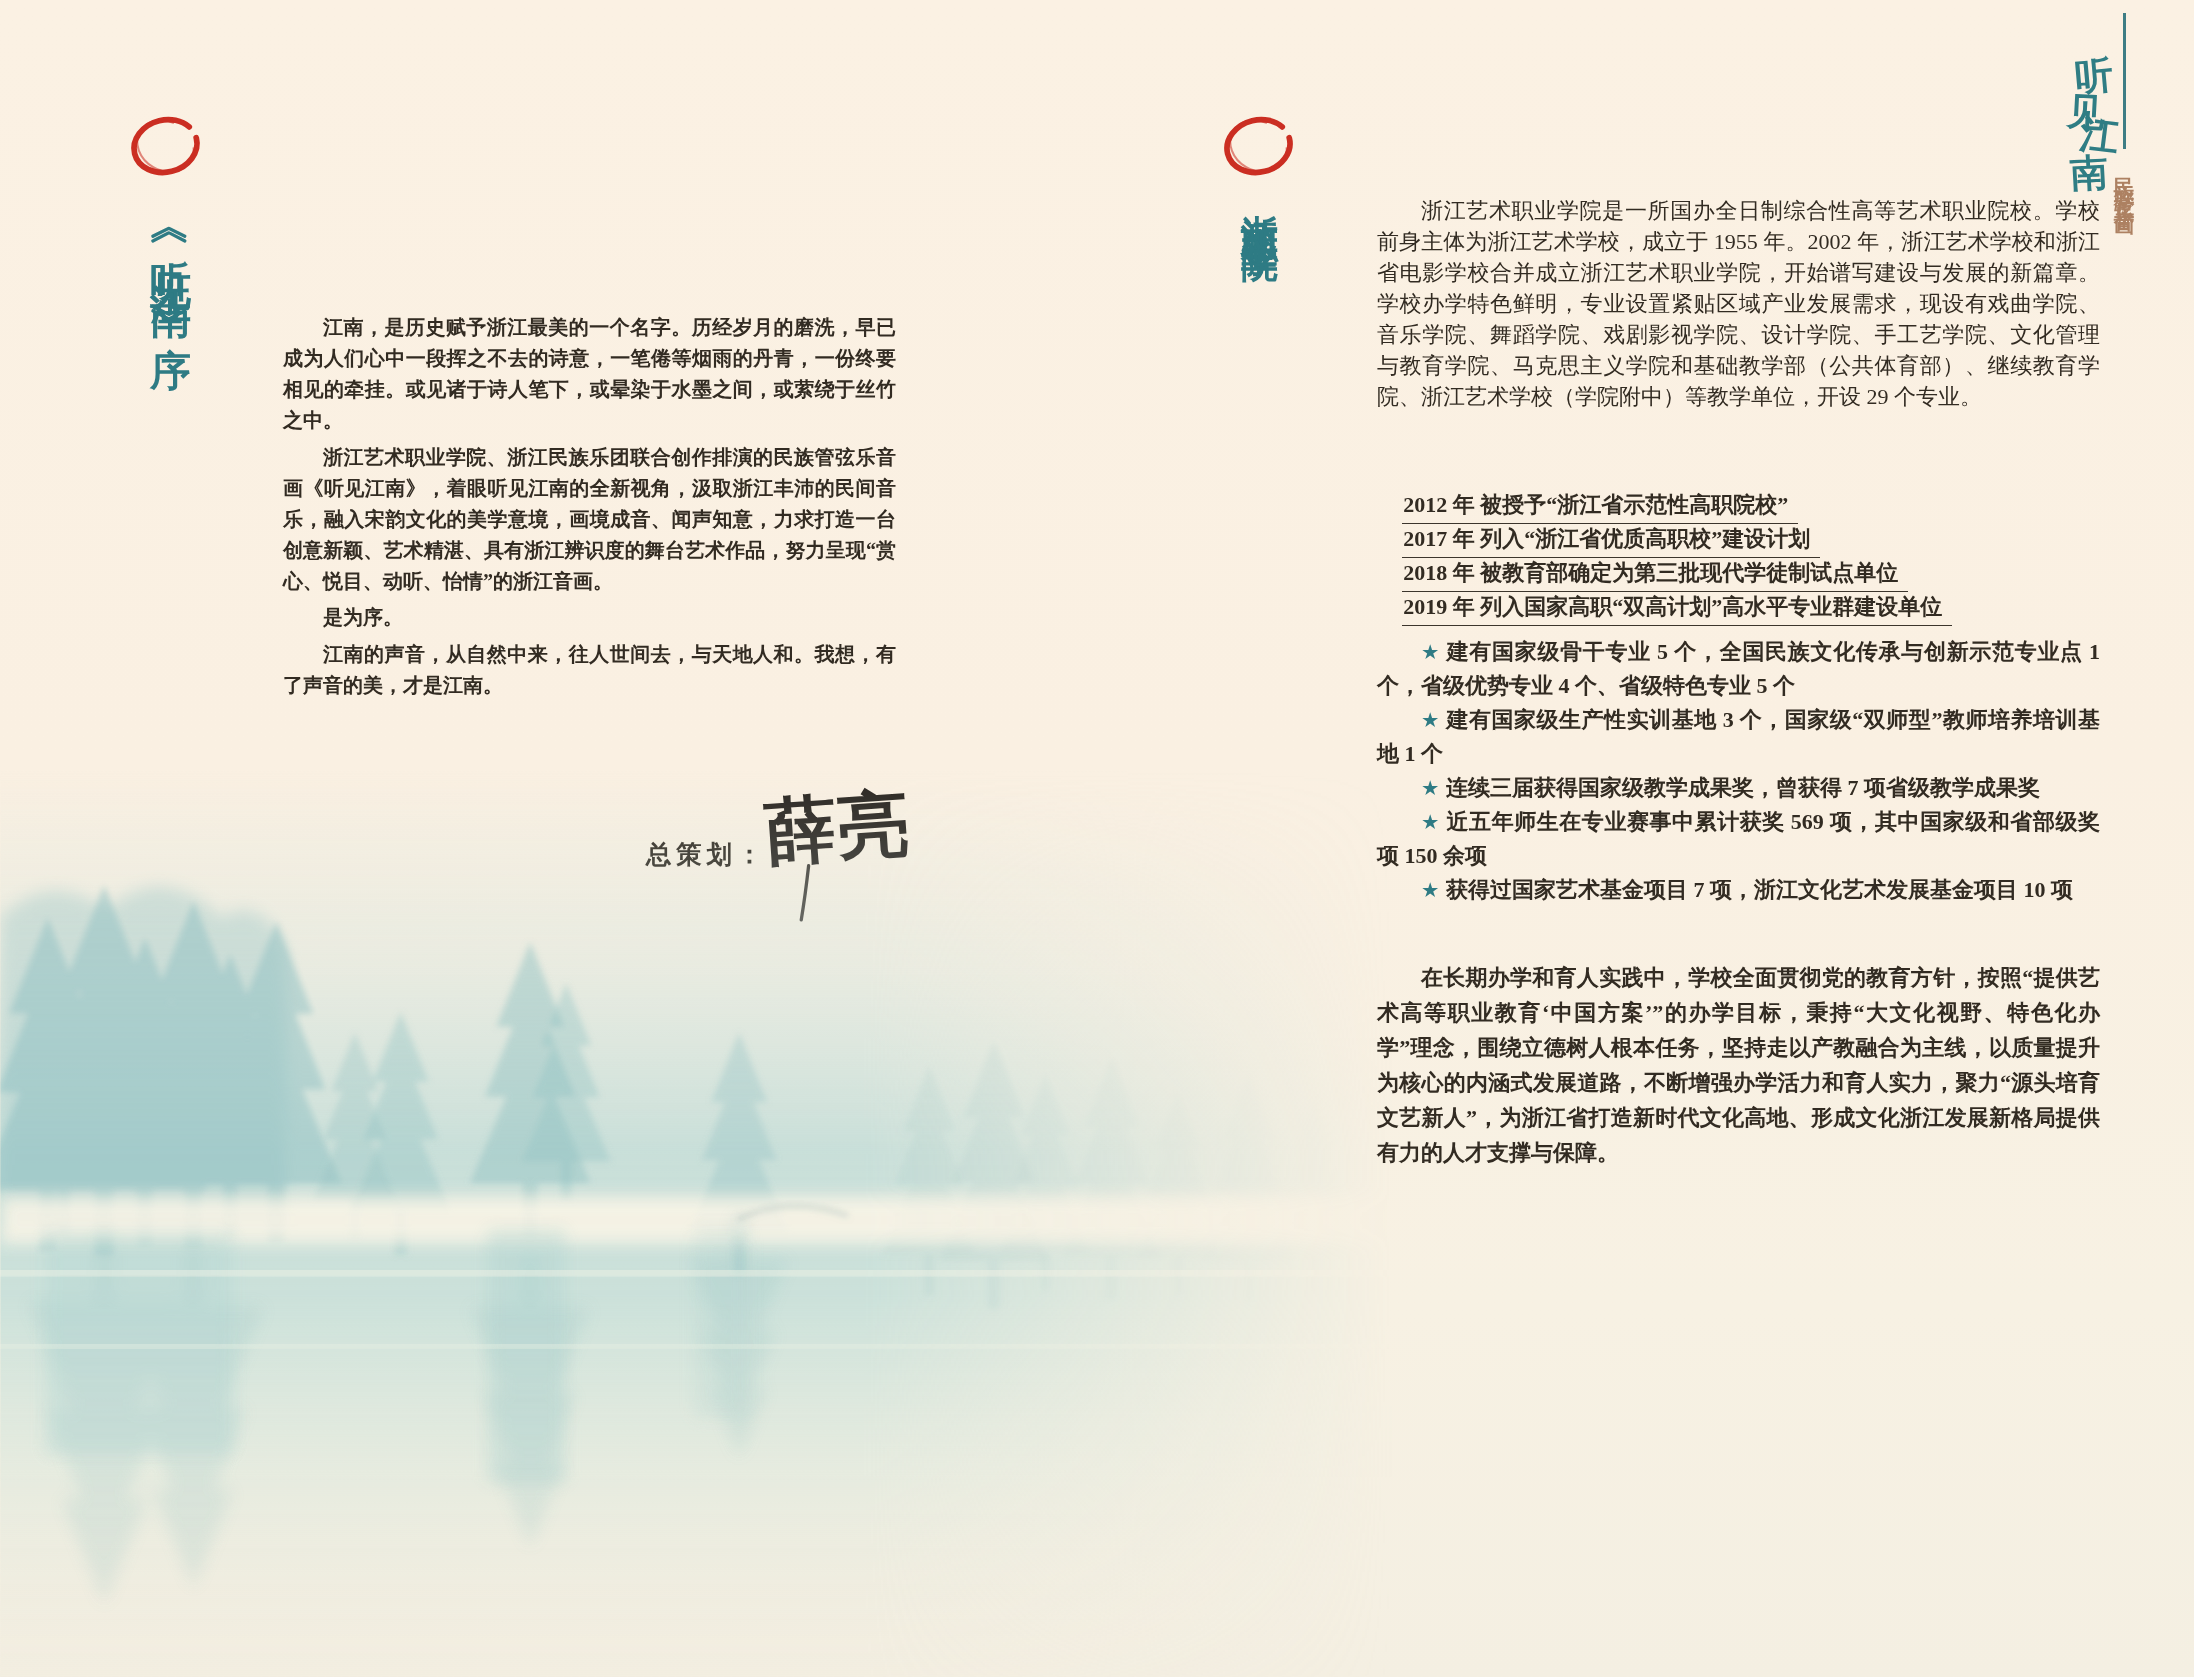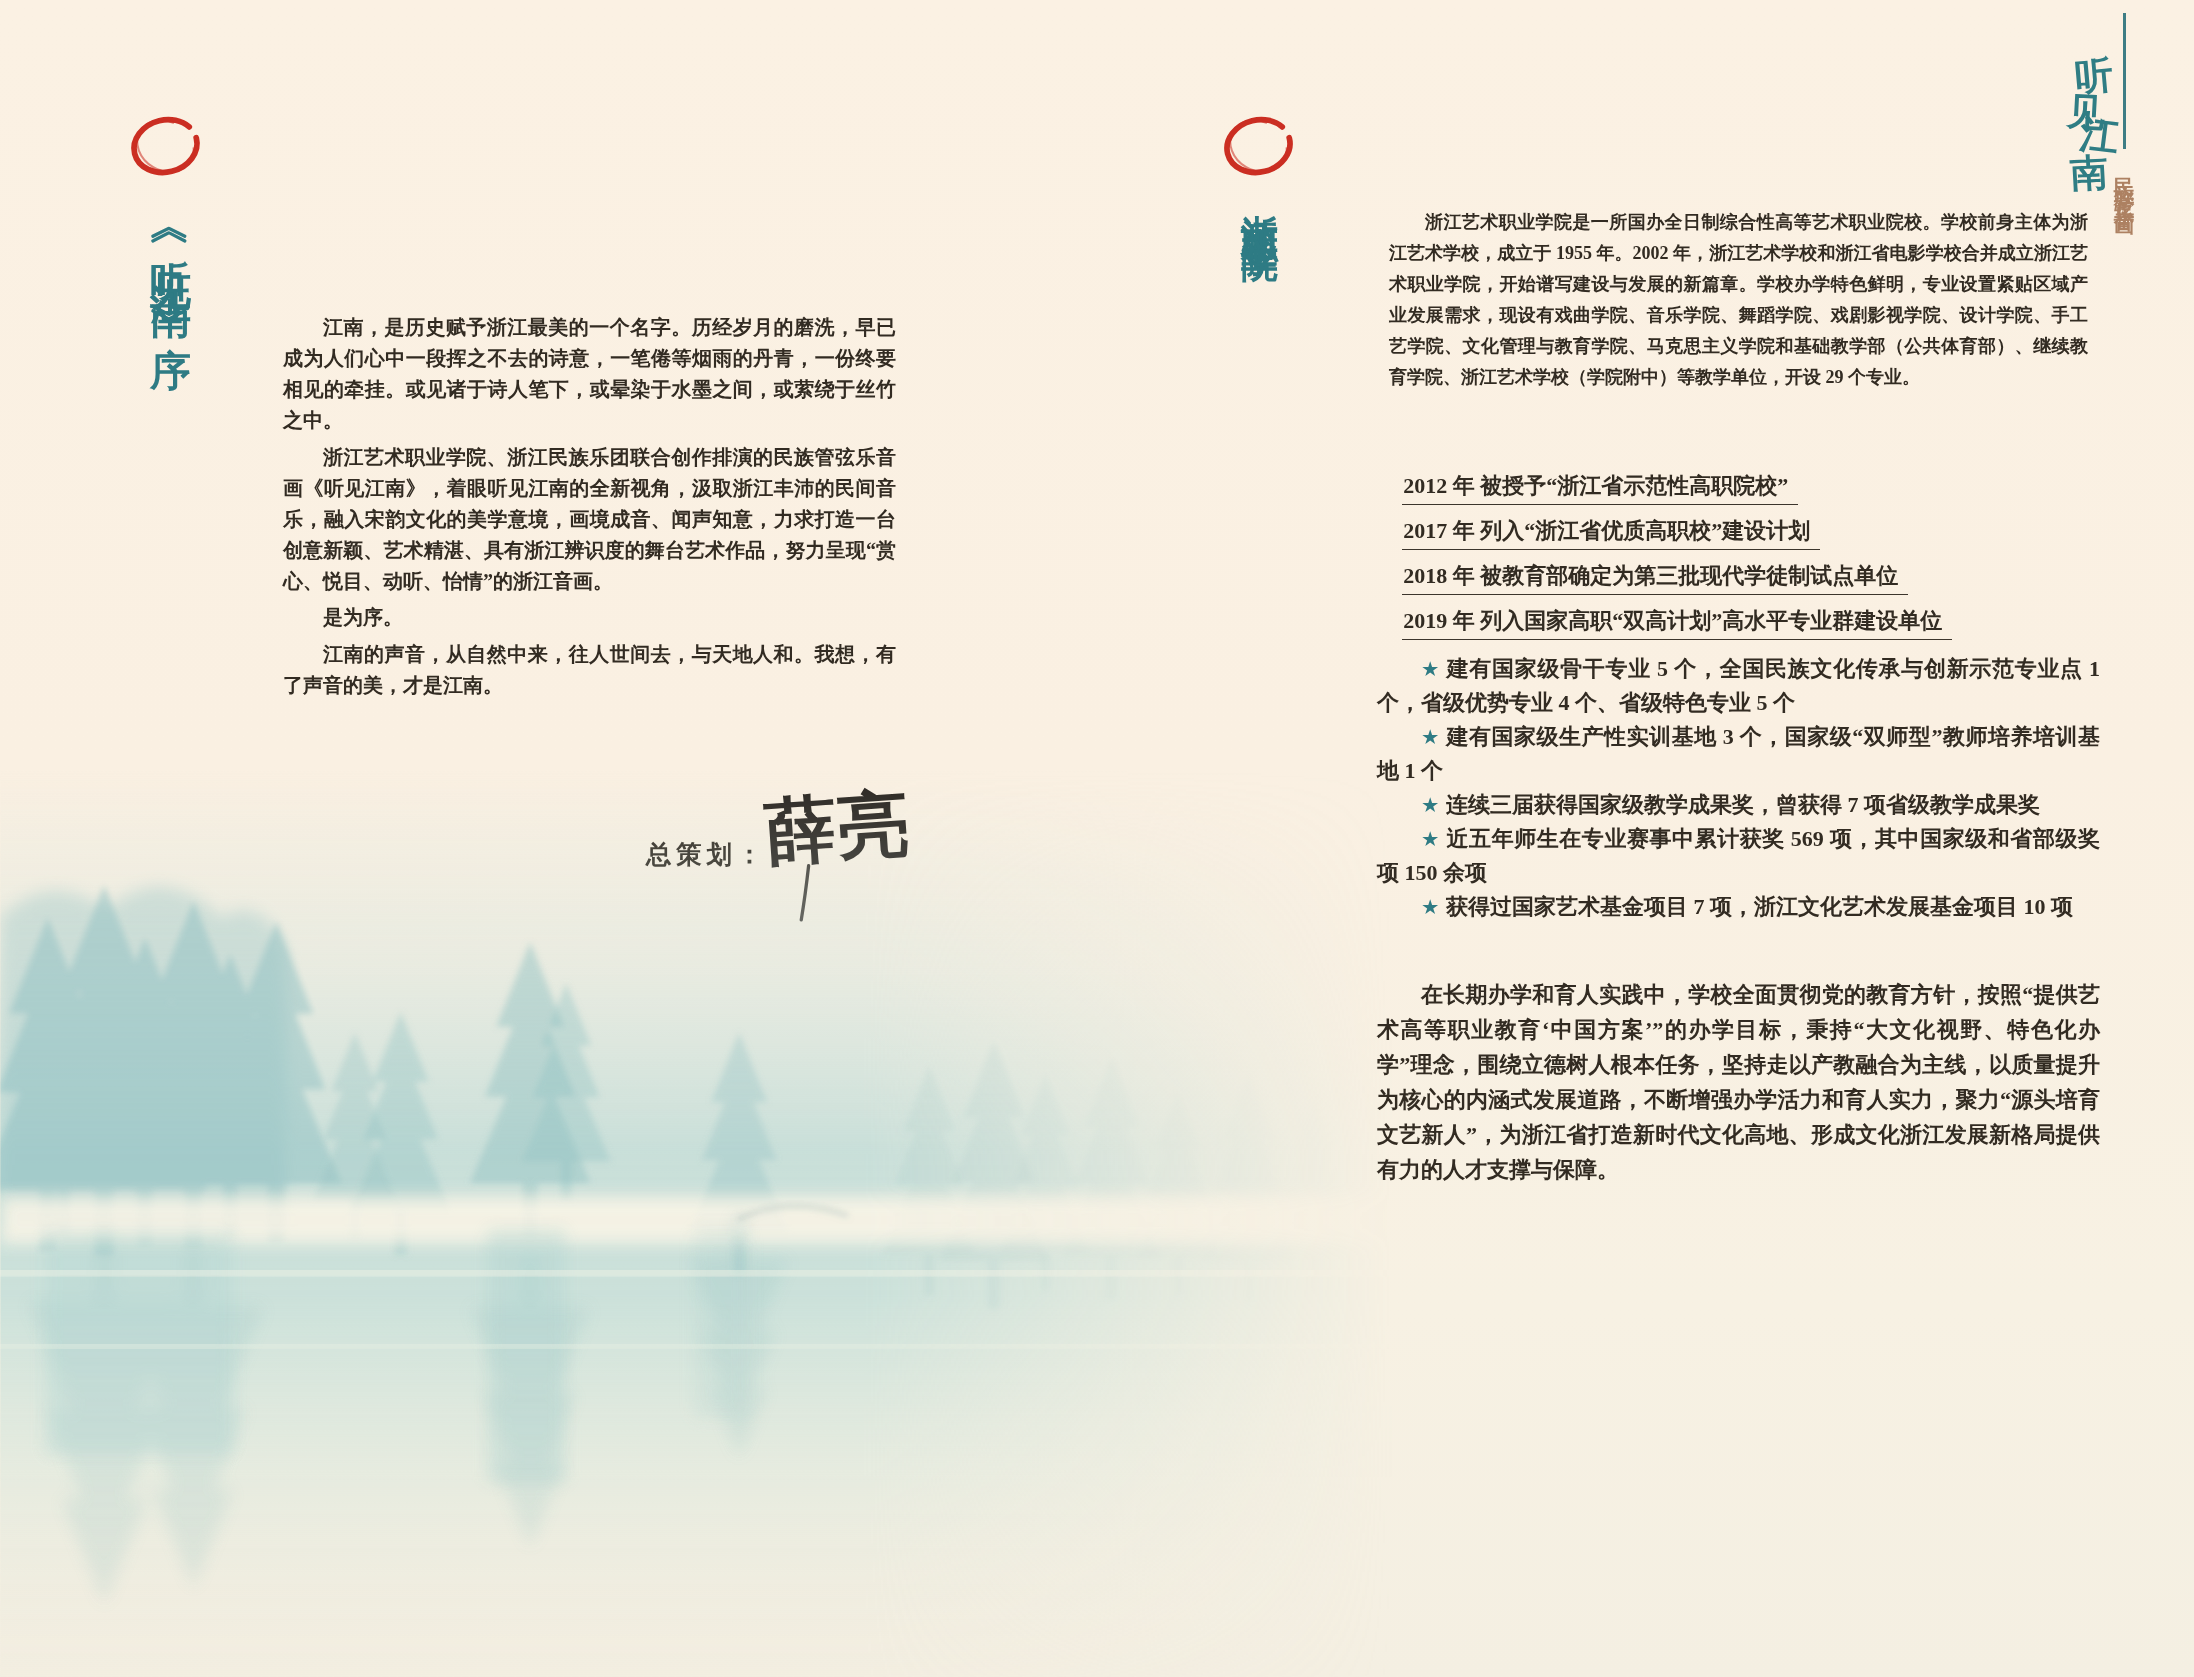--- a/index.html
+++ b/index.html
@@ -30,28 +30,28 @@
   #left-body p{margin:0 0 5.7px 0;text-indent:2em;}
   
   #signature-label{
     position:absolute;left:646px;top:838px;
     font-size:25.4px;font-weight:700;letter-spacing:4.9px;
   }
   #signature-art{position:absolute;left:761px;top:777px;}
   
   #right-body{position:absolute;left:1377px;top:195px;width:723px;}
   .intro{
-    font-size:18px;line-height:31px;text-align:justify;
-    text-indent:2em;font-weight:700;margin:12px;
+    font-size:22px;line-height:31px;text-align:justify;
+    text-indent:2em;font-weight:400;margin:0;
   }
   .milestones{margin:79px 0 0 24.6px;}
   .milestone{
     display:table;font-size:22px;line-height:27px;font-weight:700;
     border-bottom:1.6px solid #3c352c;
-    padding:0 9.8px 4.9px 1.6px;margin-bottom:12px;white-space:nowrap;
+    padding:0 9.8px 4.9px 1.6px;margin-bottom:1px;white-space:nowrap;
   }
   .highlights{margin-top:9.8px;}
   .highlight{
     font-size:22px;line-height:34px;text-align:justify;
     text-indent:2em;font-weight:700;margin:0;
   }
   .highlight .star{color:#2e7b84;font-size:20.5px;margin-right:6.6px;font-family:"DejaVu Sans",sans-serif;}
   .closing{
     margin-top:53px;font-size:22px;line-height:35px;
     text-align:justify;text-indent:2em;font-weight:700;

